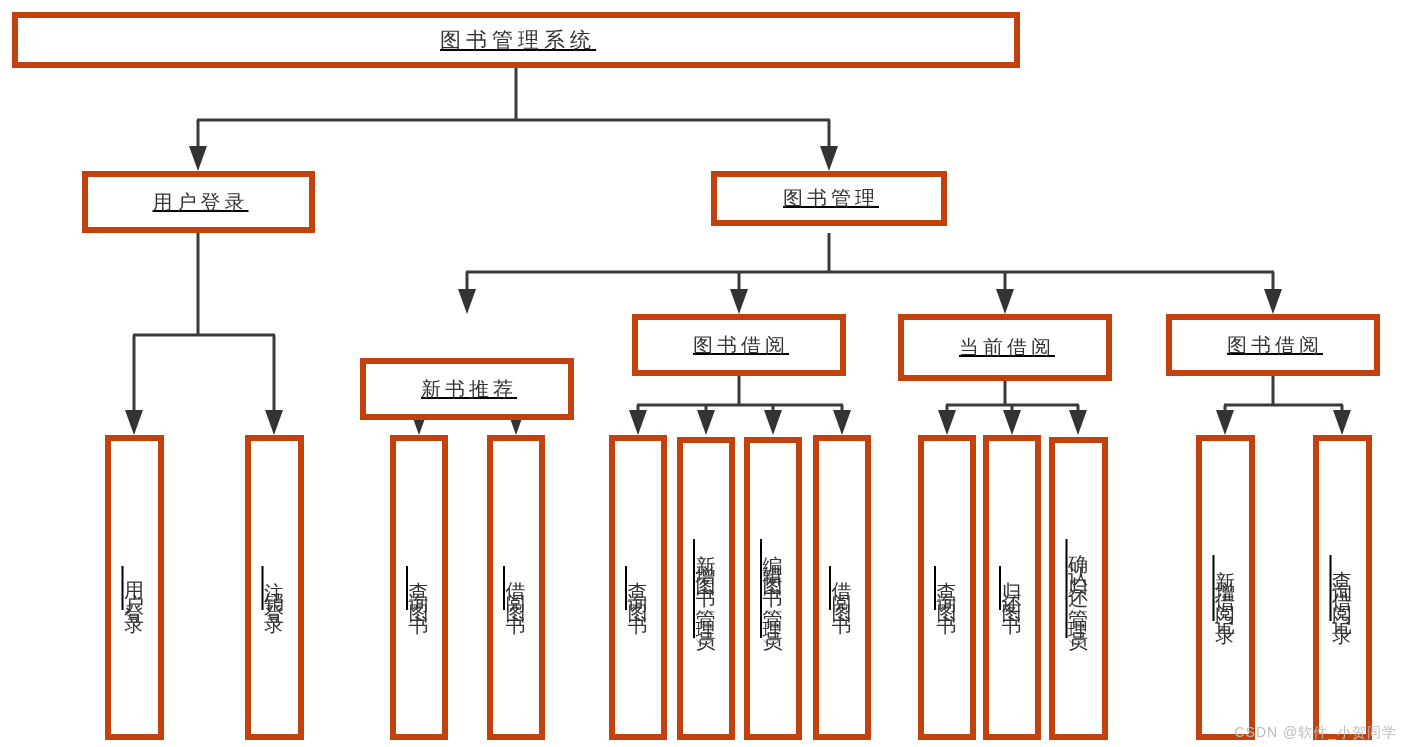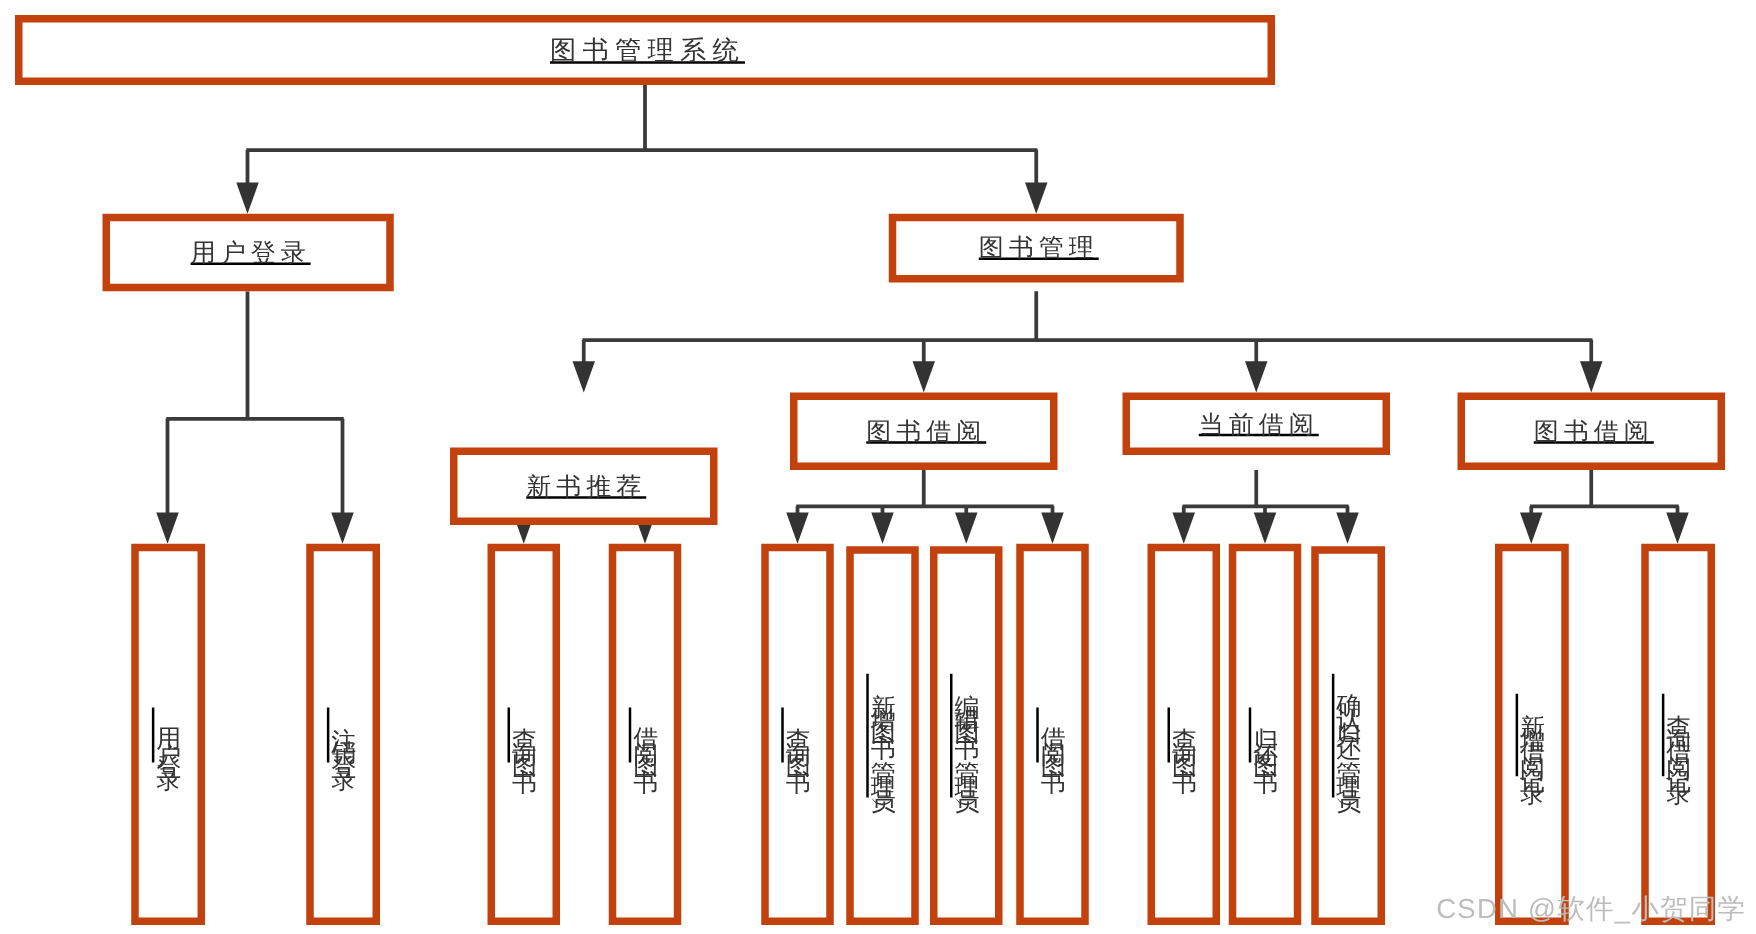--- a/index.html
+++ b/index.html
@@ -37,21 +37,21 @@
     font-size: 20px;
     letter-spacing: 11px;
     color: #333333;
     line-height: 1;
   }
   .watermark {
     position: absolute;
     right: 8px;
     bottom: 5px;
     z-index: 3;
-    font-size: 22px;
+    font-size: 14px;
     color: #bdbdbd;
     letter-spacing: 1px;
     white-space: nowrap;
   }
 </style>
 </head>
 <body>
 
 <div id="canvas">
 
@@ -108,21 +108,21 @@
   <div class="node hbox" style="left:711px; top:171px; width:236px; height:55px;">
     <span class="label">图书管理</span>
   </div>
 
   <div class="node hbox" style="left:360px; top:314px; width:214px; height:62px;margin-top:44px;">
     <span class="label">新书推荐</span>
   </div>
   <div class="node hbox" style="left:632px; top:314px; width:214px; height:62px;">
     <span class="label">图书借阅</span>
   </div>
-  <div class="node hbox" style="left:898px; top:314px; width:214px; height:50px;">
+  <div class="node hbox" style="left:898px; top:314px; width:214px; height:67px;">
     <span class="label">当前借阅</span>
   </div>
   <div class="node hbox" style="left:1166px; top:314px; width:214px; height:62px;">
     <span class="label">图书借阅</span>
   </div>
 
   <div class="node vbox" style="left:105px; top:435px; width:59px; height:305px;">
     <span class="label">用户登录</span>
   </div>
   <div class="node vbox" style="left:245px; top:435px; width:59px; height:305px;">

